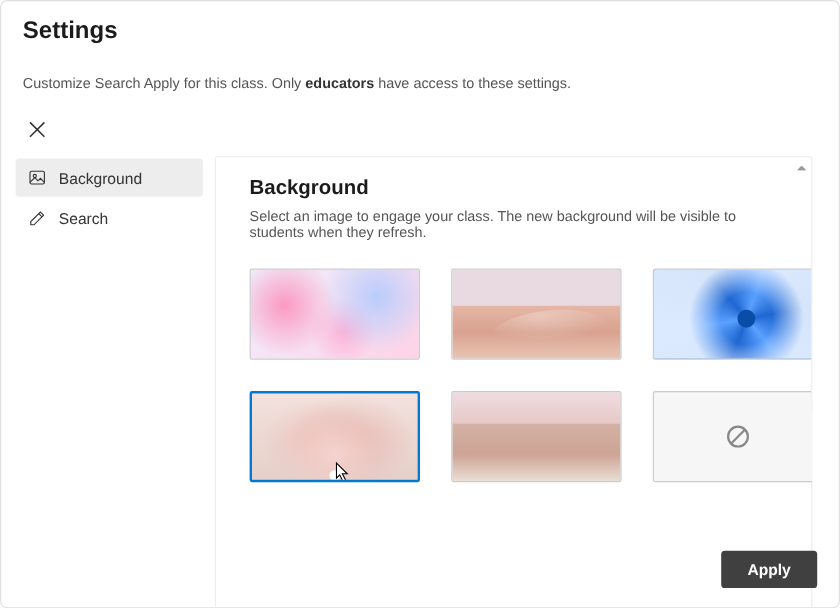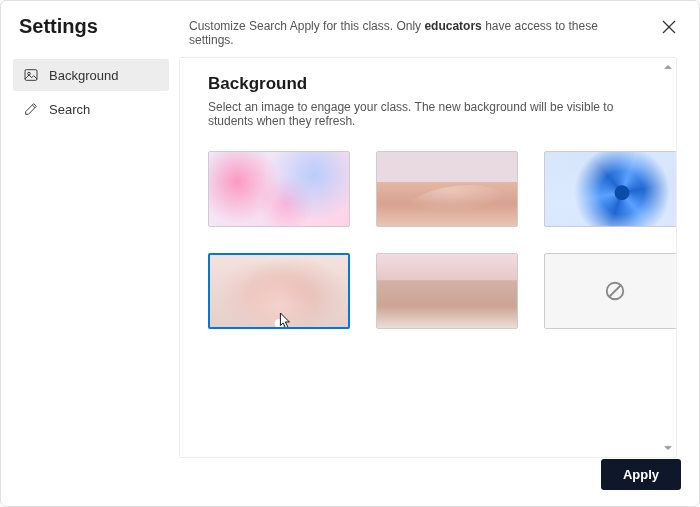--- a/index.html
+++ b/index.html
@@ -11,20 +11,21 @@
       overflow: hidden;
       position: relative;
       border: 1px solid #e0e0e0;
       border-radius: 6px;
     }
     .header {
       display: flex;
       align-items: flex-start;
       padding: 14px 18px 8px 18px;
       gap: 20px;
+      flex-direction: column;
     }
     .title {
       font-size: 20px;
       font-weight: 600;
       color: #1b1b1b;
       min-width: 150px;
     }
     .subtitle {
       font-size: 12px;
       color: #555;
@@ -165,21 +166,21 @@
       pointer-events: none;
     }
     .footer {
       position: absolute;
       bottom: 0; left: 0; right: 0;
       padding: 12px 18px 16px;
       display: flex;
       justify-content: flex-end;
     }
     .apply-btn {
-      background: #0f172a;
+      background: #404040;
       color: #fff;
       border: none;
       font-size: 13px;
       font-weight: 600;
       padding: 8px 22px;
       border-radius: 3px;
       cursor: pointer;
     }
   </style>
 </head>

